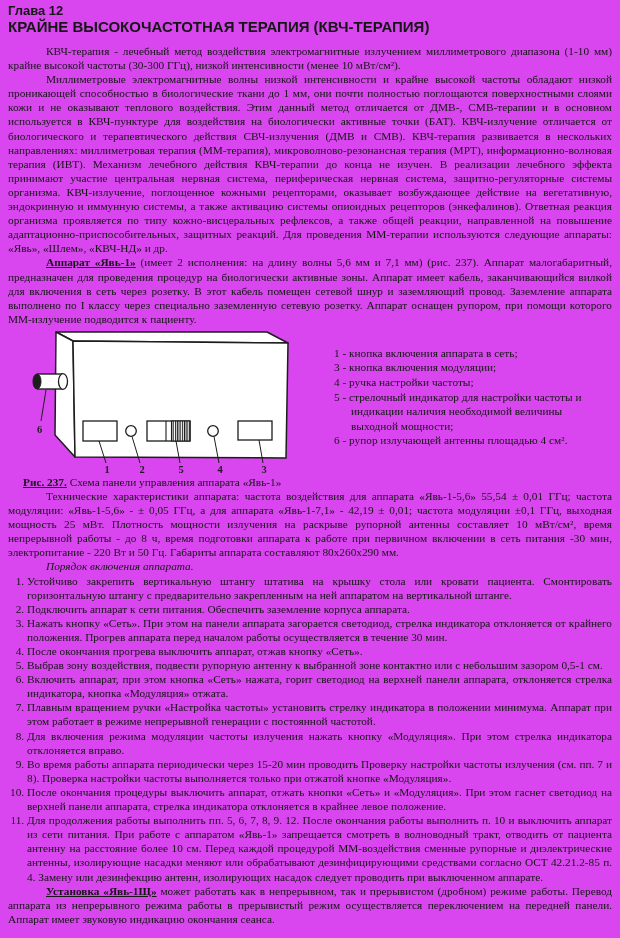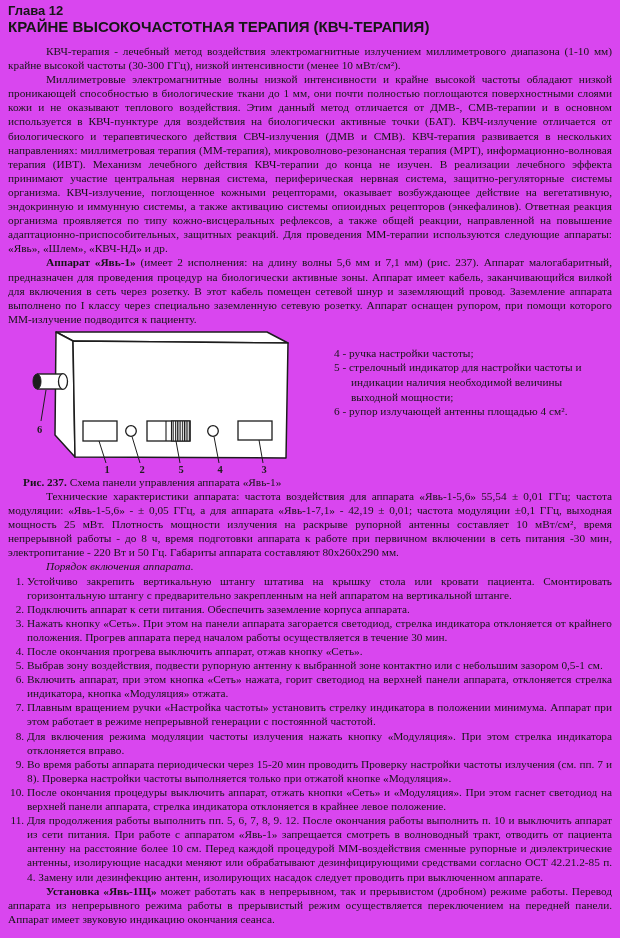--- a/index.html
+++ b/index.html
@@ -14,21 +14,21 @@
   .title{font-family:"Liberation Sans","DejaVu Sans",sans-serif;font-weight:bold;font-size:15px;line-height:16px;margin-bottom:9px;}
   p.body{margin:0;text-align:justify;text-indent:38px;}
   .order-head{margin:0;text-indent:38px;font-style:italic;}
   ol.steps{margin:0;padding:0 0 0 19px;text-align:justify;}
   ol.steps li{text-align:justify;padding-left:0;}
   .figure-row{display:flex;align-items:flex-start;margin:3px 0 0 22px;}
   .figure-row svg{flex:0 0 auto;display:block;}
   .legend{margin:17px 0 0 4px;width:266px;line-height:14.6px;}
   .legend-item{padding-left:17px;text-indent:-17px;}
   .caption{margin:1px 0 0 15px;}
-  b,strong{font-weight:bold;}
+  b,strong{font-weight:bold;text-decoration:underline;}
 </style>
 </head>
 <body>
 
 <div class="page">
 
   <div class="chapter">Глава 12</div>
   <div class="title">КРАЙНЕ ВЫСОКОЧАСТОТНАЯ ТЕРАПИЯ (КВЧ-ТЕРАПИЯ)</div>
 
   <p class="body">КВЧ-терапия - лечебный метод воздействия электромагнитные излучением миллиметрового диапазона (1-10 мм) крайне высокой частоты (30-300 ГГц), низкой интенсивности (менее 10 мВт/см²).</p>
@@ -82,20 +82,22 @@
       <g font-family="'Liberation Serif','DejaVu Serif',serif" font-size="10.5" font-weight="bold" fill="#1d1d1d" text-anchor="middle">
         <text x="9.5" y="104">6</text>
         <text x="77" y="144">1</text>
         <text x="112" y="144">2</text>
         <text x="151" y="144">5</text>
         <text x="190" y="144">4</text>
         <text x="234" y="144">3</text>
       </g>
     </svg>
     <div class="legend">
+      <div class="legend-item">1 - кнопка включения аппарата в сеть;</div>
+      <div class="legend-item">3 - кнопка включения модуляции;</div>
       <div class="legend-item">4 - ручка настройки частоты;</div>
       <div class="legend-item">5 - стрелочный индикатор для настройки частоты и индикации наличия необходимой величины выходной мощности;</div>
       <div class="legend-item">6 - рупор излучающей антенны площадью 4 см².</div>
     </div>
   </div>
 
   <div class="caption"><b>Рис. 237.</b><span> Схема панели управления аппарата «Явь-1»</span></div>
 
   <p class="body">Технические характеристики аппарата: частота воздействия для аппарата «Явь-1-5,6» 55,54 ± 0,01 ГГц; частота модуляции: «Явь-1-5,6» - ± 0,05 ГГц, а для аппарата «Явь-1-7,1» - 42,19 ± 0,01; частота модуляции ±0,1 ГГц, выходная мощность 25 мВт. Плотность мощности излучения на раскрыве рупорной антенны составляет 10 мВт/см², время непрерывной работы - до 8 ч, время подготовки аппарата к работе при первичном включении в сеть питания -30 мин, электропитание - 220 Вт и 50 Гц. Габариты аппарата составляют 80х260х290 мм.</p>
 

